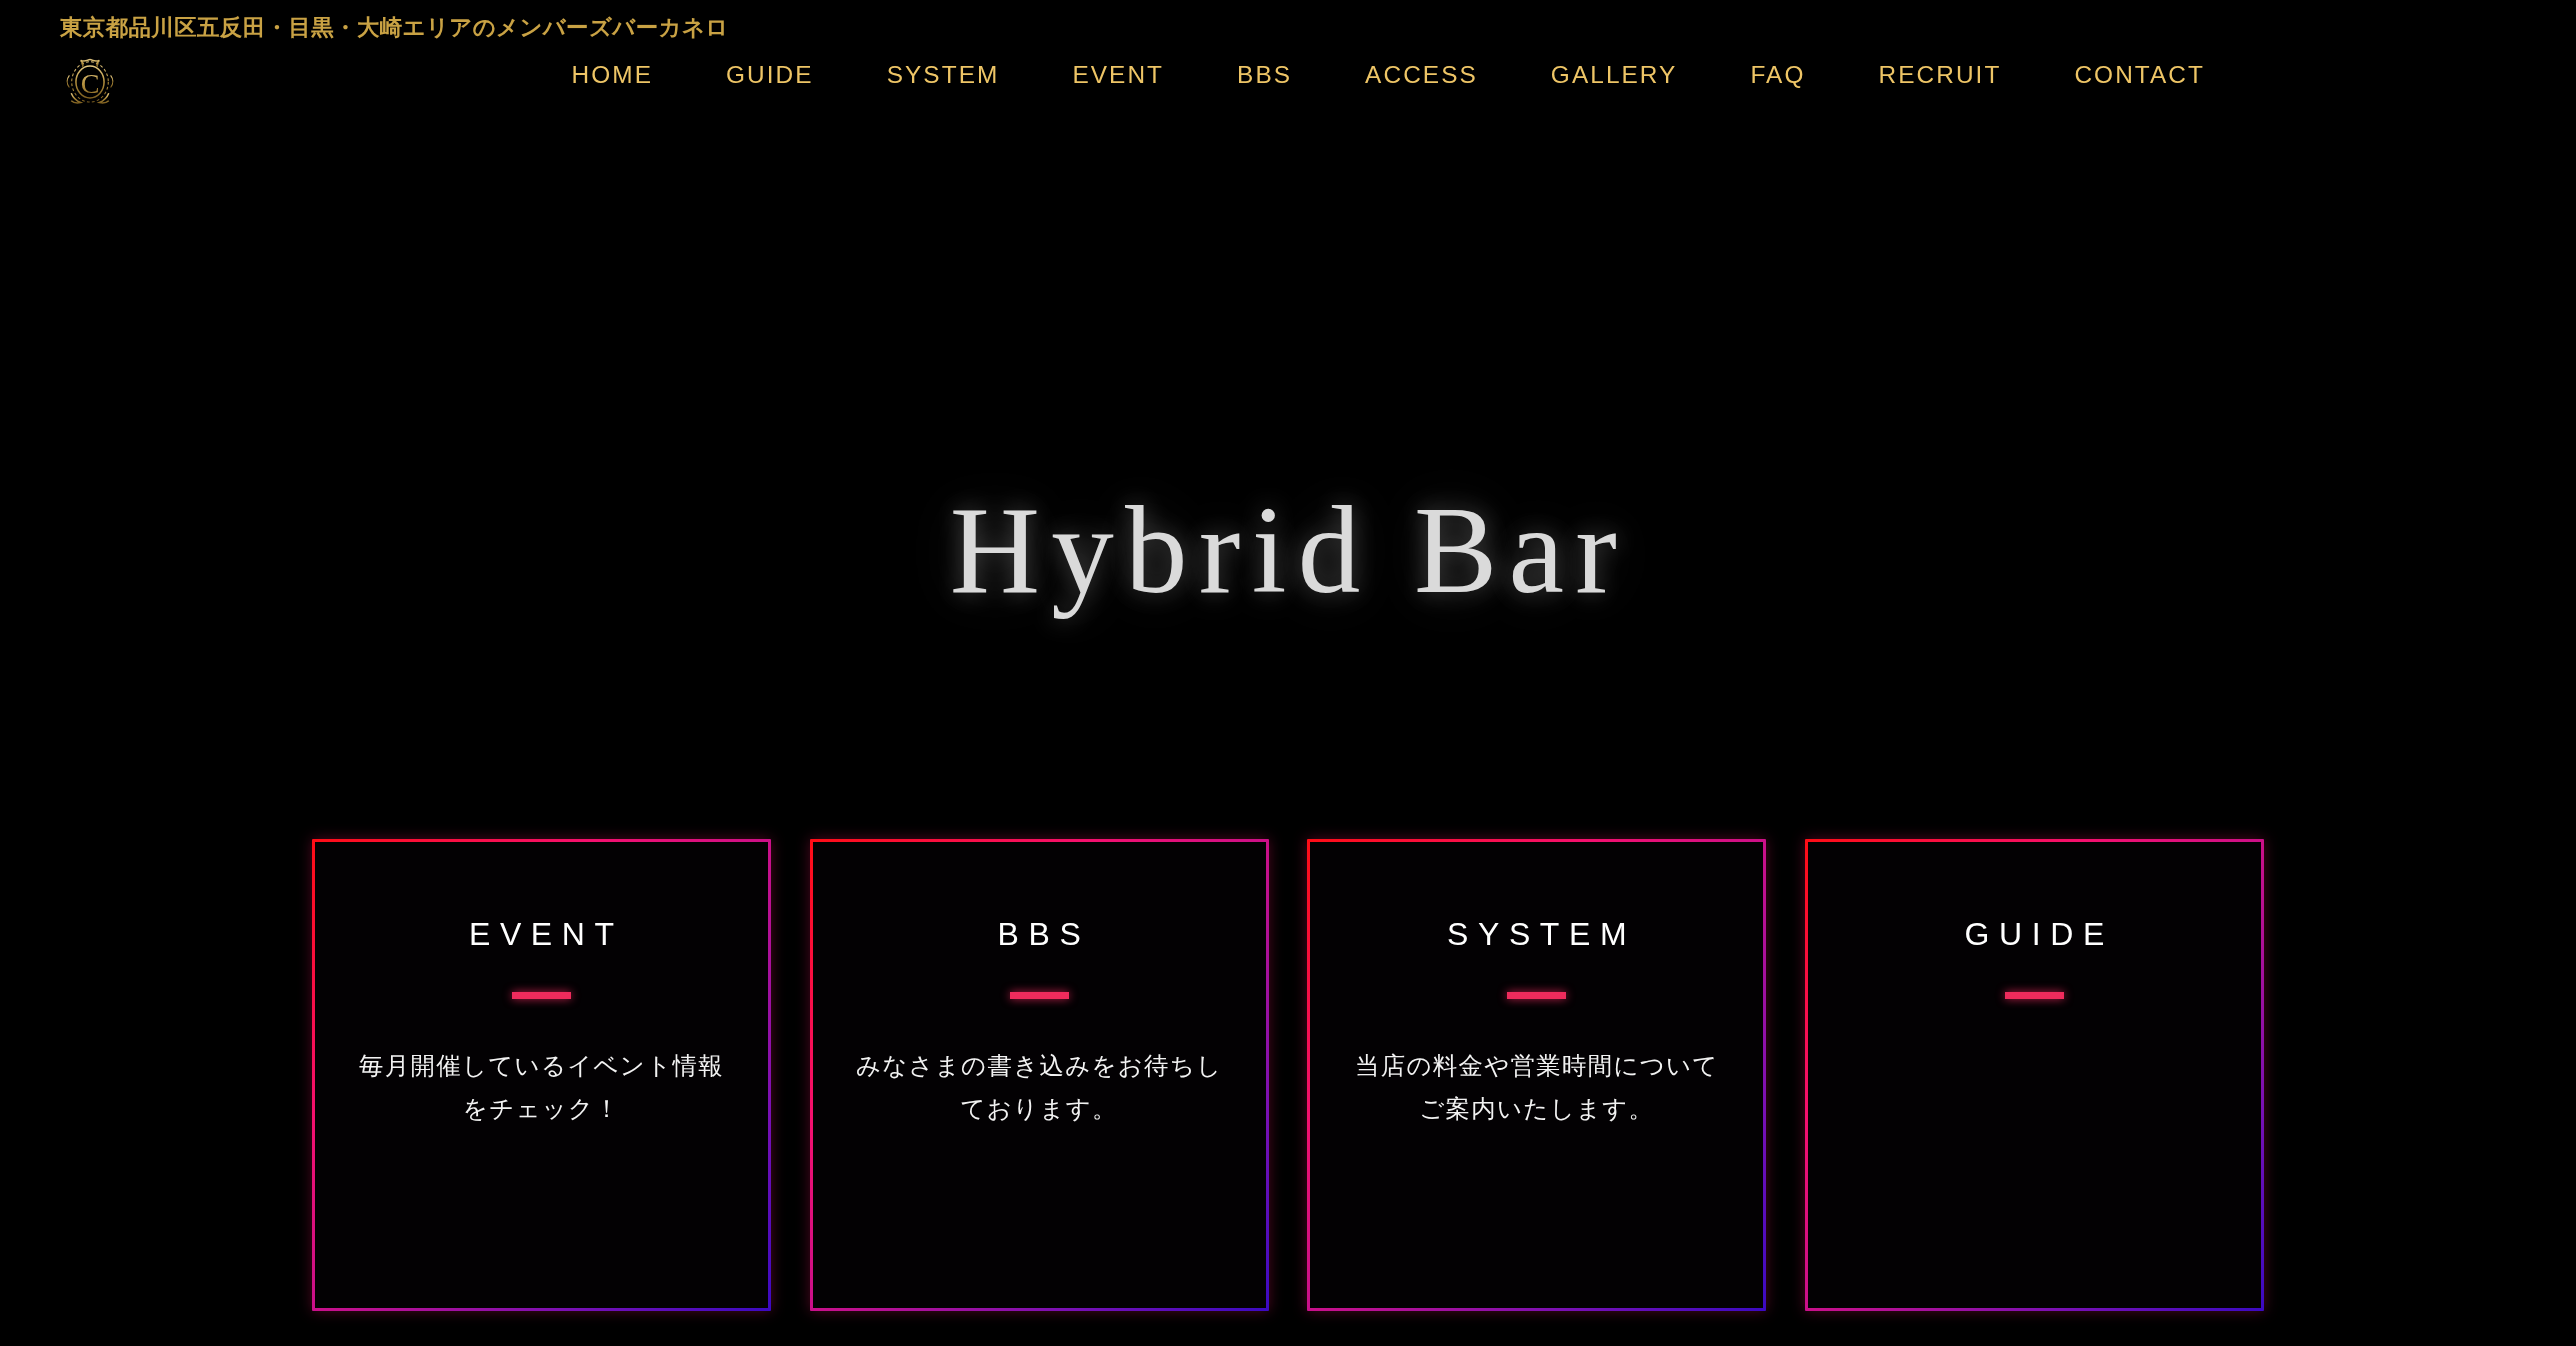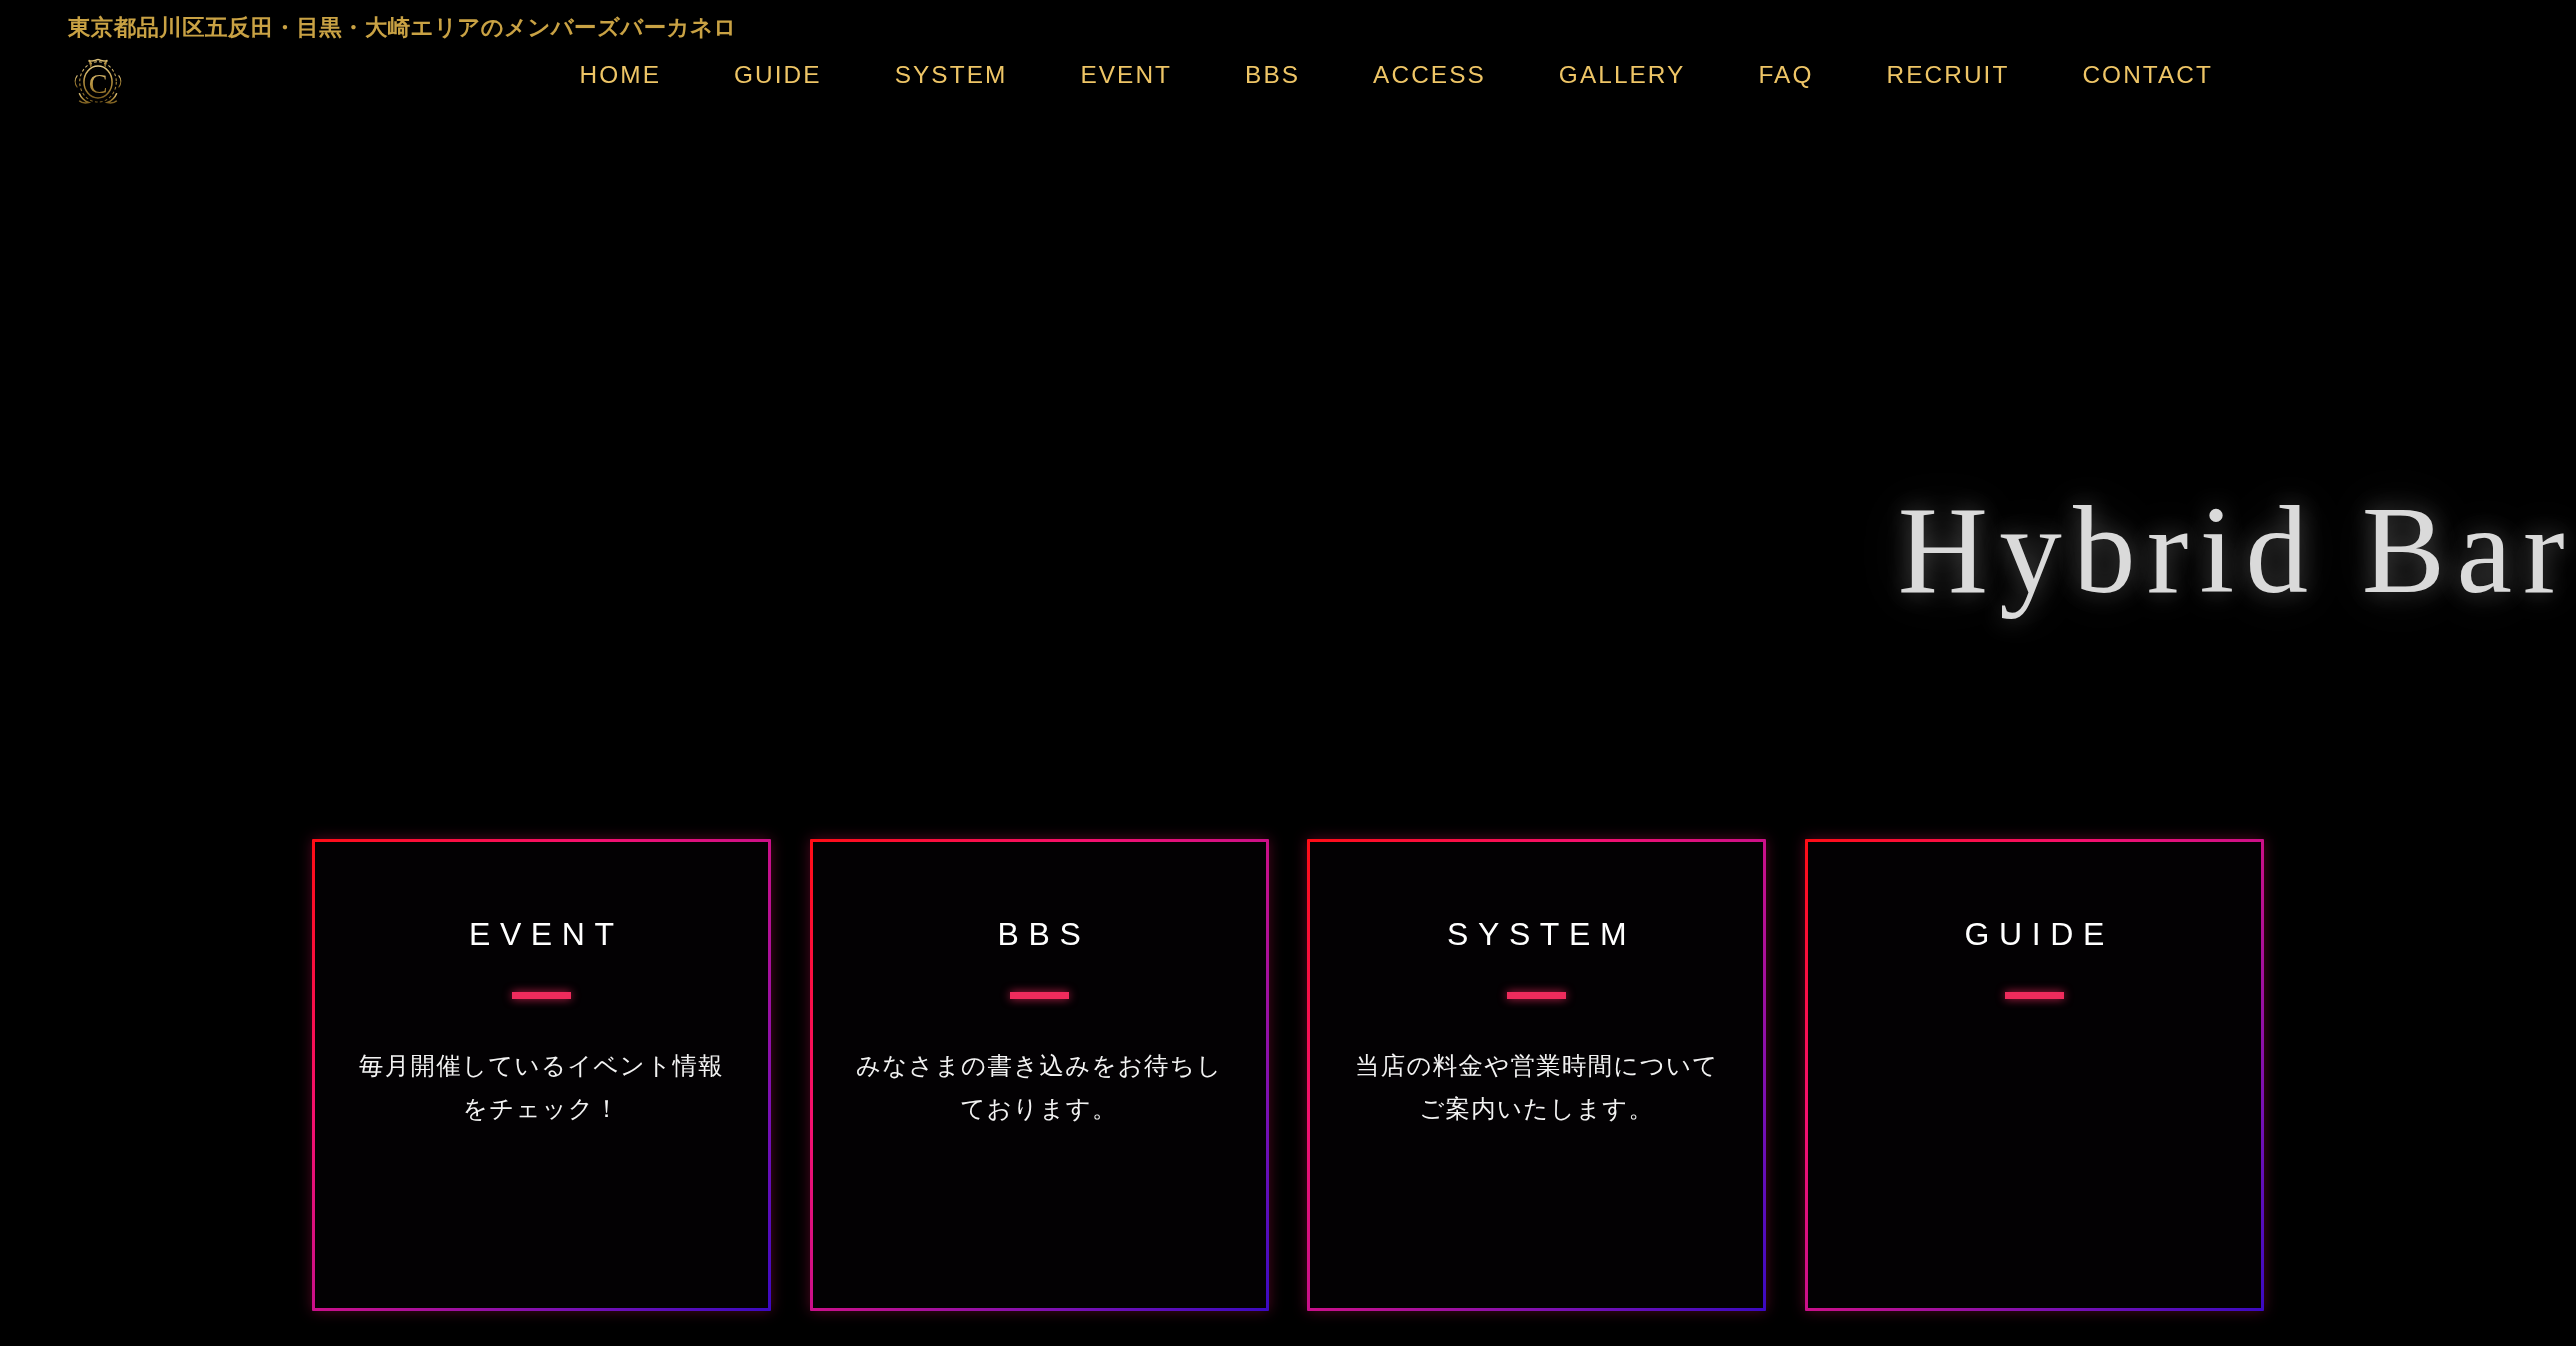--- a/index.html
+++ b/index.html
@@ -5,21 +5,21 @@
 <style>
   *{margin:0;padding:0;box-sizing:border-box;}
   html,body{
     width:2576px;height:1347px;background:#000;overflow:hidden;
     font-family:"Liberation Sans","DejaVu Sans",sans-serif;
   }
   .page{position:relative;width:2576px;height:1347px;background:#000;}
 
   
   .header{
-    position:absolute;top:0;left:8px;width:2288px;height:156px;
+    position:absolute;top:0;left:0;width:2288px;height:156px;
     background:#000;
   }
   .tagline{
     position:absolute;left:60px;top:11.7px;
     font-size:22.4px;font-weight:700;letter-spacing:0.02em;
     color:#c9a244;white-space:nowrap;
     font-family:"DejaVu Sans","Liberation Sans",sans-serif;
   }
   .brand{
     position:absolute;left:60px;top:51px;
@@ -52,21 +52,21 @@
     padding:3.9px 29px;
     font-family:"Liberation Sans","DejaVu Sans",sans-serif;
   }
 
   
   .hero{
     position:absolute;left:0;top:156px;width:2576px;height:673px;
   }
   .hero-title{
     position:absolute;left:2px;right:0;top:332px;
-    text-align:right;
+    text-align:center;
     font-family:"Liberation Serif","DejaVu Serif",serif;
     font-size:125px;line-height:1;
     letter-spacing:0.09em;
     color:#dadada;
     text-shadow:0 0 25px rgba(255,255,255,.30), 0 0 59px rgba(255,255,255,.12);
   }
 
   
   .cards{
     position:absolute;left:312px;top:839px;

